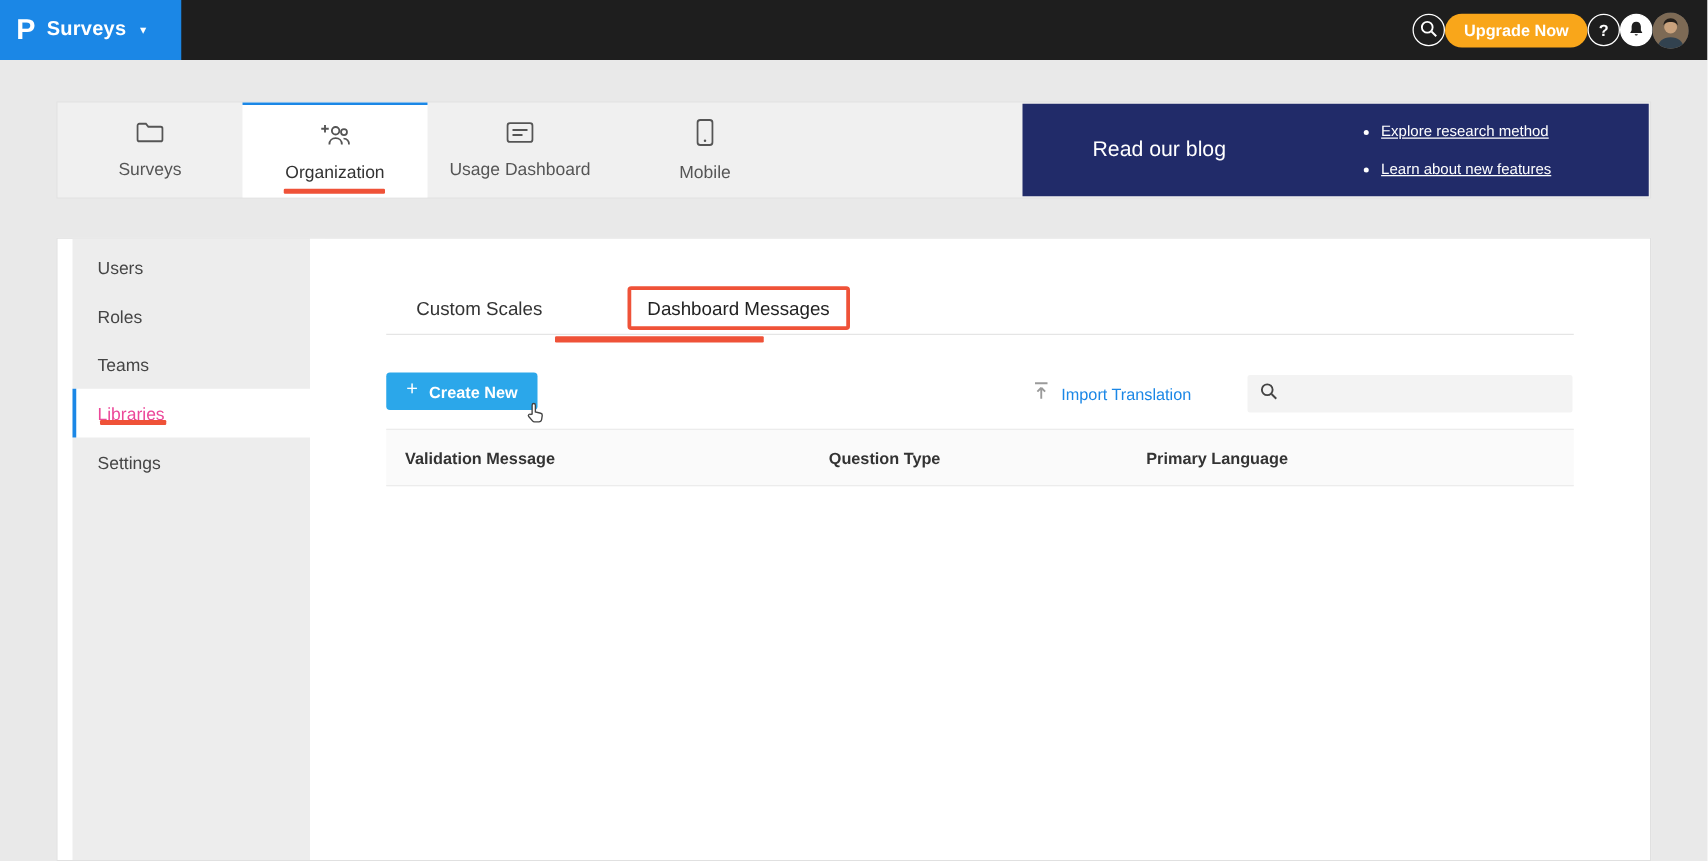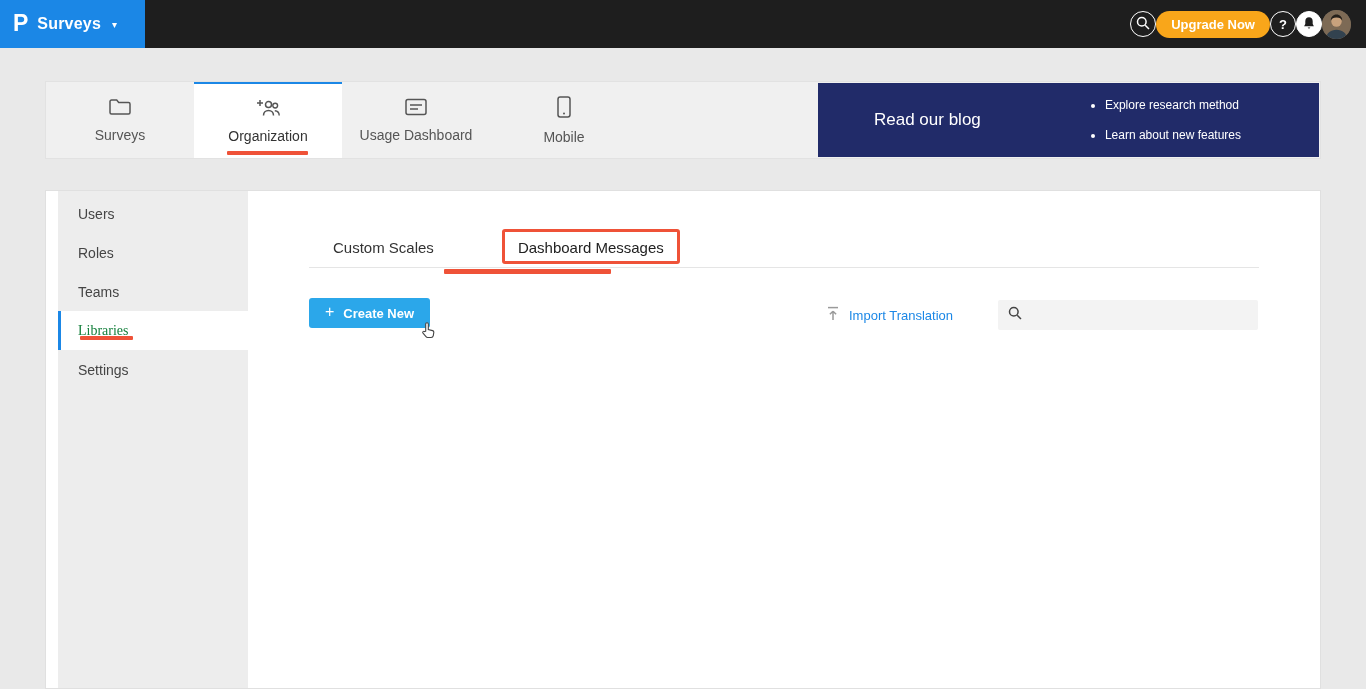--- a/index.html
+++ b/index.html
@@ -36,29 +36,29 @@
              justify-content:center; gap:7px; cursor:pointer; position:relative; }
   .nav-tab .nav-label { font-size:14px; color:#555; }
   .nav-tab.active { background:#fff; border-top:2px solid #1b87e6; }
   .nav-tab.active .nav-label { color:#333; }
   .ann-underline-org { position:absolute; left:33px; bottom:3px; width:81px; height:4px; background:#ef5238; border-radius:1px; }
 
   .blog-panel { position:absolute; right:1px; top:1px; bottom:1px; width:501px; background:#212b69;
                 display:flex; align-items:center; }
   .blog-title { color:#fff; font-size:17px; font-weight:400; margin-left:56px; }
   .blog-bullets { margin-left:auto; margin-right:78px; color:#fff; font-size:12px; list-style:disc; padding-left:15px; }
-  .blog-bullets li { margin:16px 0; }
+  .blog-bullets li { margin:16px 0;text-decoration:underline; }
 
   
   .main-card { position:absolute; left:45px; top:190px; width:1276px; height:499px; background:#fff;
                border:1px solid #e0e0e0; z-index:4; }
   .side-nav { position:absolute; left:12px; top:0; bottom:0; width:202px; background:#ededed; padding-top:3px; }
   .side-item { height:39px; display:flex; align-items:center; padding-left:20px; font-size:14px;
                color:#454545; cursor:pointer; position:relative; }
-  .side-item.active { background:#fff; border-left:3px solid #1b87e6; padding-left:17px; color:#15803d;font-family:Liberation Serif, serif; }
+  .side-item.active { background:#fff; border-left:3px solid #1b87e6; padding-left:17px; color:#ec4899; }
   .ann-underline-lib { position:absolute; left:19px; top:25px; width:53px; height:4px; background:#ef5238; border-radius:1px; }
 
   .content { position:absolute; left:202px; top:0; right:0; bottom:0; background:#fff; }
 
   .content-tabs { position:absolute; left:85px; top:48px; display:flex; align-items:center; gap:84px; }
   .content-tab { font-size:15px; color:#333; cursor:pointer; position:relative; white-space:nowrap; }
   .content-tab.active { color:#222; }
   .ann-box { position:absolute; left:-16px; right:-16px; top:-10px; bottom:-8px; border:3px solid #ef5238;
              border-radius:3px; pointer-events:none; }
   .tabs-divider { position:absolute; left:61px; width:950px; top:76px; height:1px; background:#e5e5e5; }
@@ -238,15 +238,20 @@
     <div class="search-box">
       <span>
         <svg width="14" height="14" viewBox="0 0 14 14">
             <circle cx="5.8" cy="5.8" r="4.3" fill="none" stroke="#444" stroke-width="1.5"></circle>
             <path d="M9.2 9.2L13 13" stroke="#444" stroke-width="1.5"></path>
           </svg>
       </span>
       <input type="text" placeholder="" style="">
     </div>
 
+    <div class="table-header">
+      <div class="th-col1">Validation Message</div>
+      <div class="th-col2">Question Type</div>
+      <div class="th-col3">Primary Language</div>
+    </div>
 
   </div>
 </div>
 
 </body></html>

